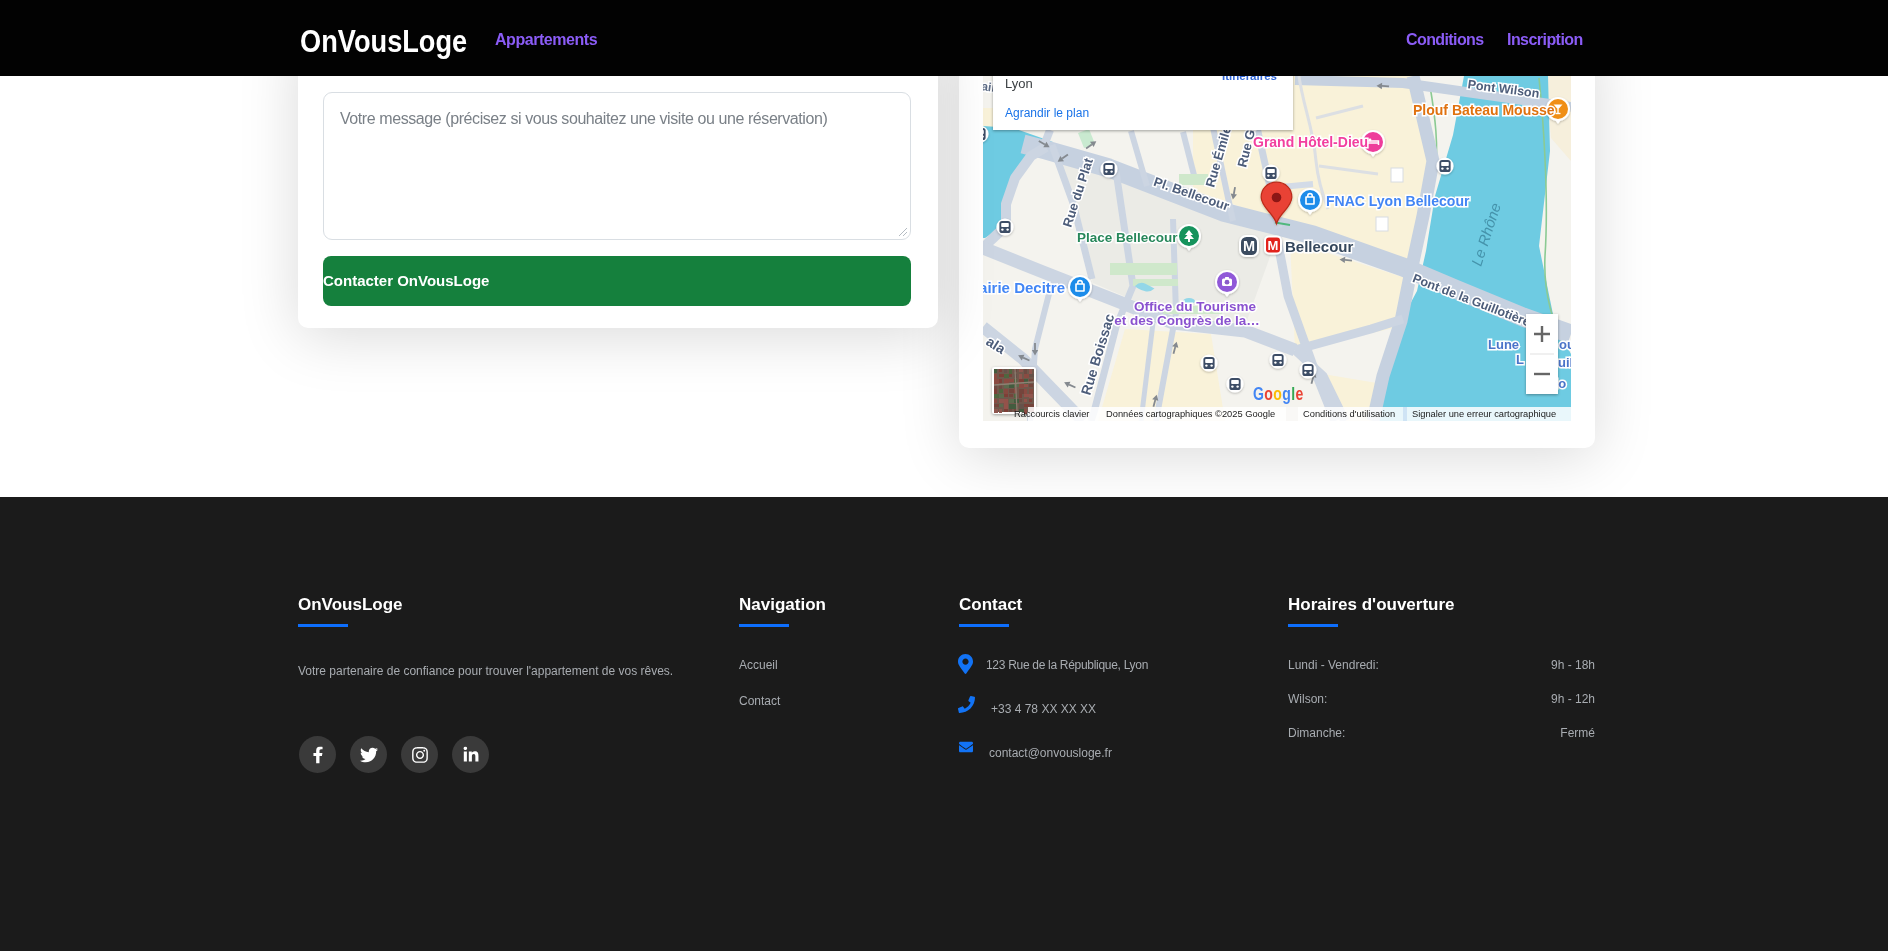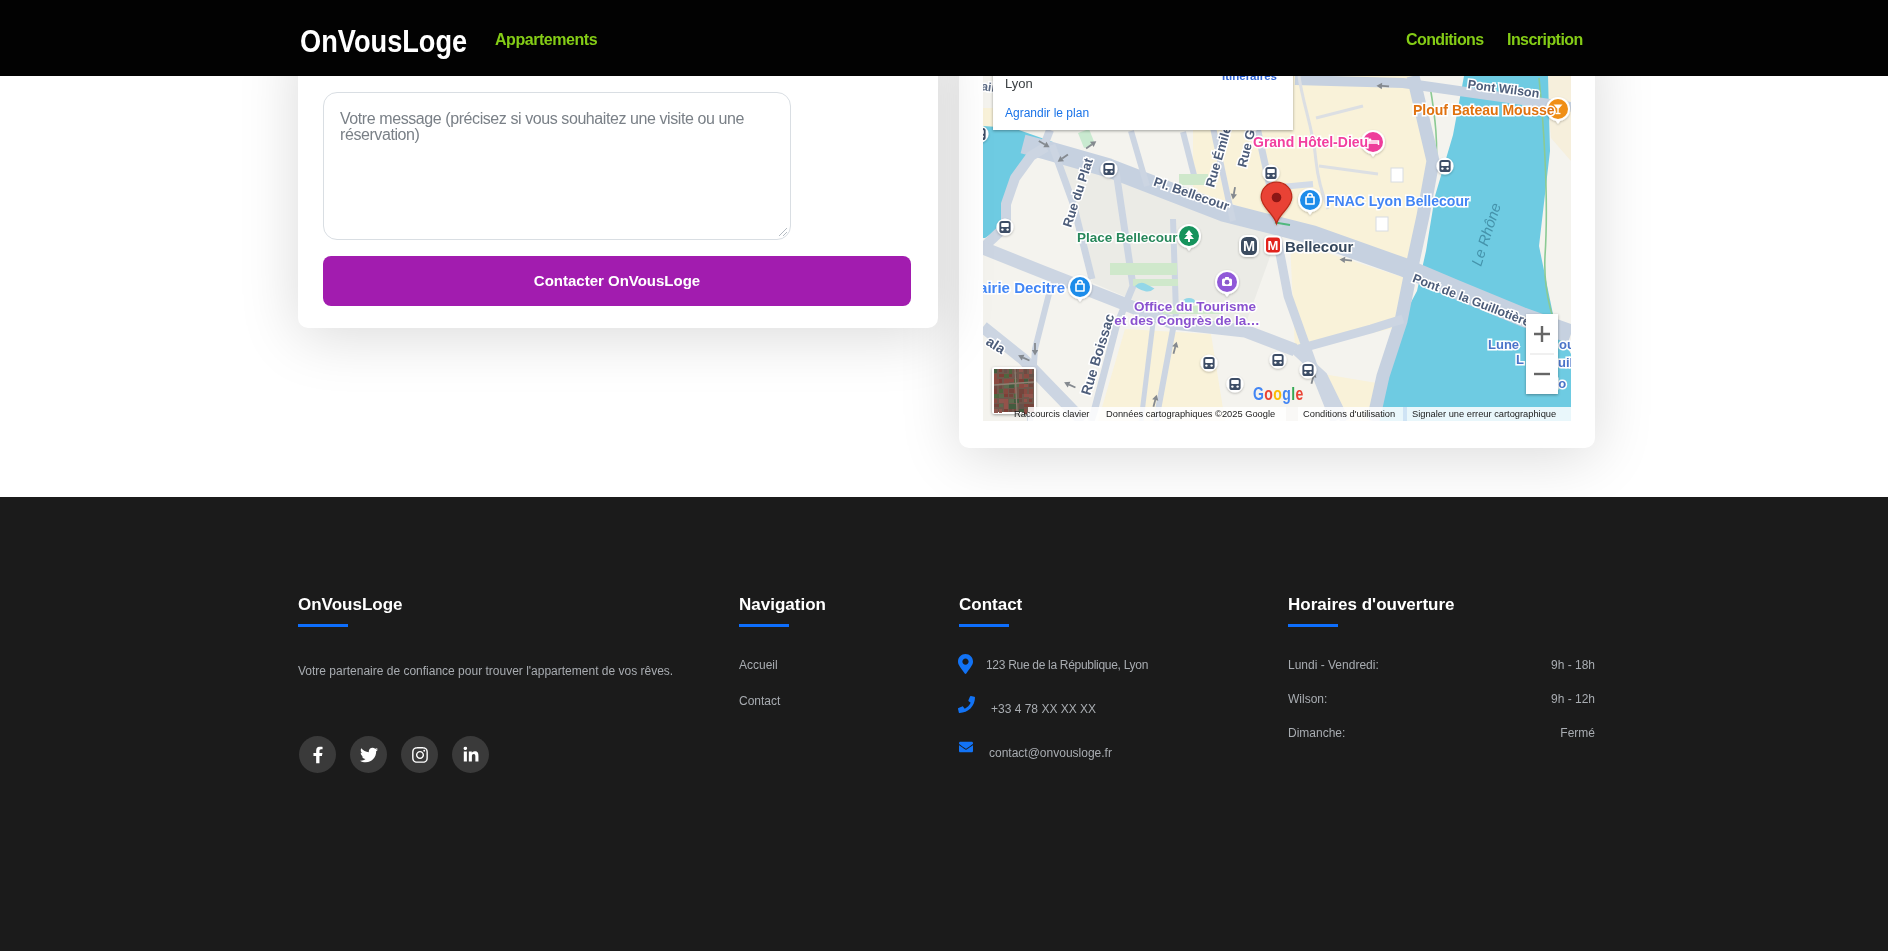--- a/index.html
+++ b/index.html
@@ -5,31 +5,31 @@
 <style>
   * { margin:0; padding:0; box-sizing:border-box; }
   html,body { width:1888px; height:951px; overflow:hidden; }
   body { font-family:"Liberation Sans", sans-serif; background:#ffffff; }
   #page { position:relative; width:1888px; height:951px; overflow:hidden; background:#ffffff; }
   .abs { position:absolute; }
 
   
   #header { position:absolute; left:0; top:0; width:1888px; height:76px; background:#020202; z-index:50; }
   #logo { position:absolute; left:300px; top:25px; font-size:32px; font-weight:bold; color:#fff; line-height:32px; transform:scaleX(.85); transform-origin:left; }
-  .navlink { position:absolute; color:#84cc16; font-weight:bold; font-size:16px; line-height:16px; letter-spacing:-.45px; }
+  .navlink { position:absolute; color:#8b5cf6; font-weight:bold; font-size:16px; line-height:16px; letter-spacing:-.45px; }
 
   
   .card { position:absolute; background:#fff; border-radius:10px; box-shadow:0 8px 60px rgba(0,0,0,.15); }
   #formcard { left:298px; top:30px; width:640px; height:298px; z-index:2; }
   #mapcard  { left:959px; top:30px; width:636px; height:418px; }
 
-  #ta { position:absolute; left:25px; top:62px; width:468px; height:148px; border:1px solid #d9dee3; border-radius:14px; background:#fff; }
+  #ta { position:absolute; left:25px; top:62px; width:588px; height:148px; border:1px solid #d9dee3; border-radius:9px; background:#fff; }
   #ph { position:absolute; left:16px; top:18px; font-size:16px; color:#7a8087; letter-spacing:-.42px; line-height:16px; }
   #rsz { position:absolute; right:2px; bottom:2px; width:10px; height:10px; }
-  #btn { position:absolute; left:25px; top:226px; width:588px; height:50px; background:#a21caf; border-radius:8px; color:#fff; font-weight:bold; font-size:15px; text-align:center; line-height:50px; }
+  #btn { position:absolute; left:25px; top:226px; width:588px; height:50px; background:#15803d; border-radius:8px; color:#fff; font-weight:bold; font-size:15px; line-height:50px; }
 
   
   #footer { position:absolute; left:0; top:497px; width:1888px; height:454px; background:#1b1b1b; color:#a3a7ab; }
   .fh { position:absolute; color:#fff; font-weight:bold; font-size:17px; line-height:17px; }
   .ful { position:absolute; width:50px; height:3px; background:#0d6efd; }
   .ftxt { position:absolute; font-size:12px; line-height:16px; color:#a8acb1; }
   #copy { position:absolute; left:0; top:350px; width:1888px; height:55px; background:#121212; border-top:1px solid #2a2a2a; }
   .soc { position:absolute; top:239px; width:37px; height:37px; border-radius:50%; background:#3a3a3a; }
   .soc svg { position:absolute; left:50%; top:50%; transform:translate(-50%,-50%); }
 </style>

